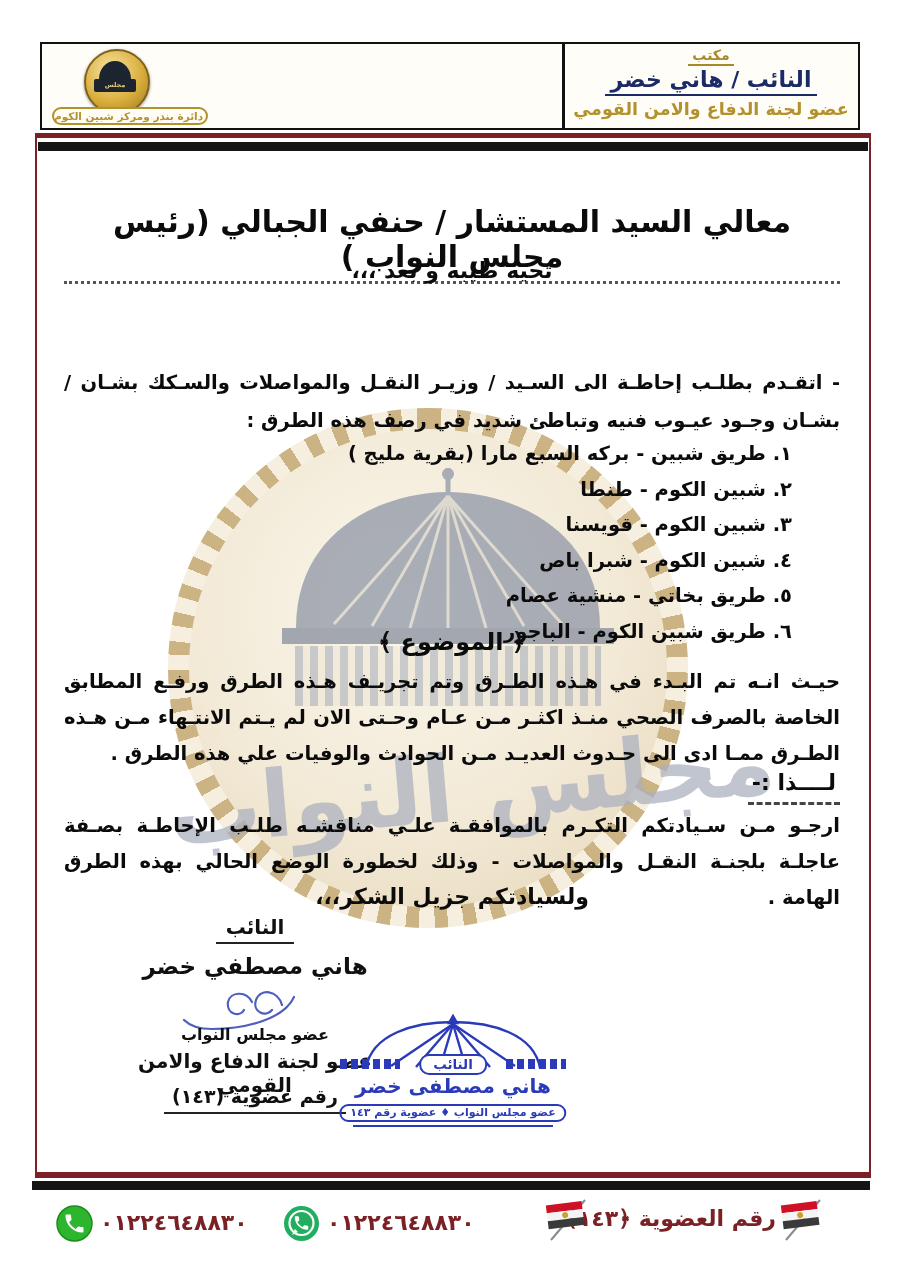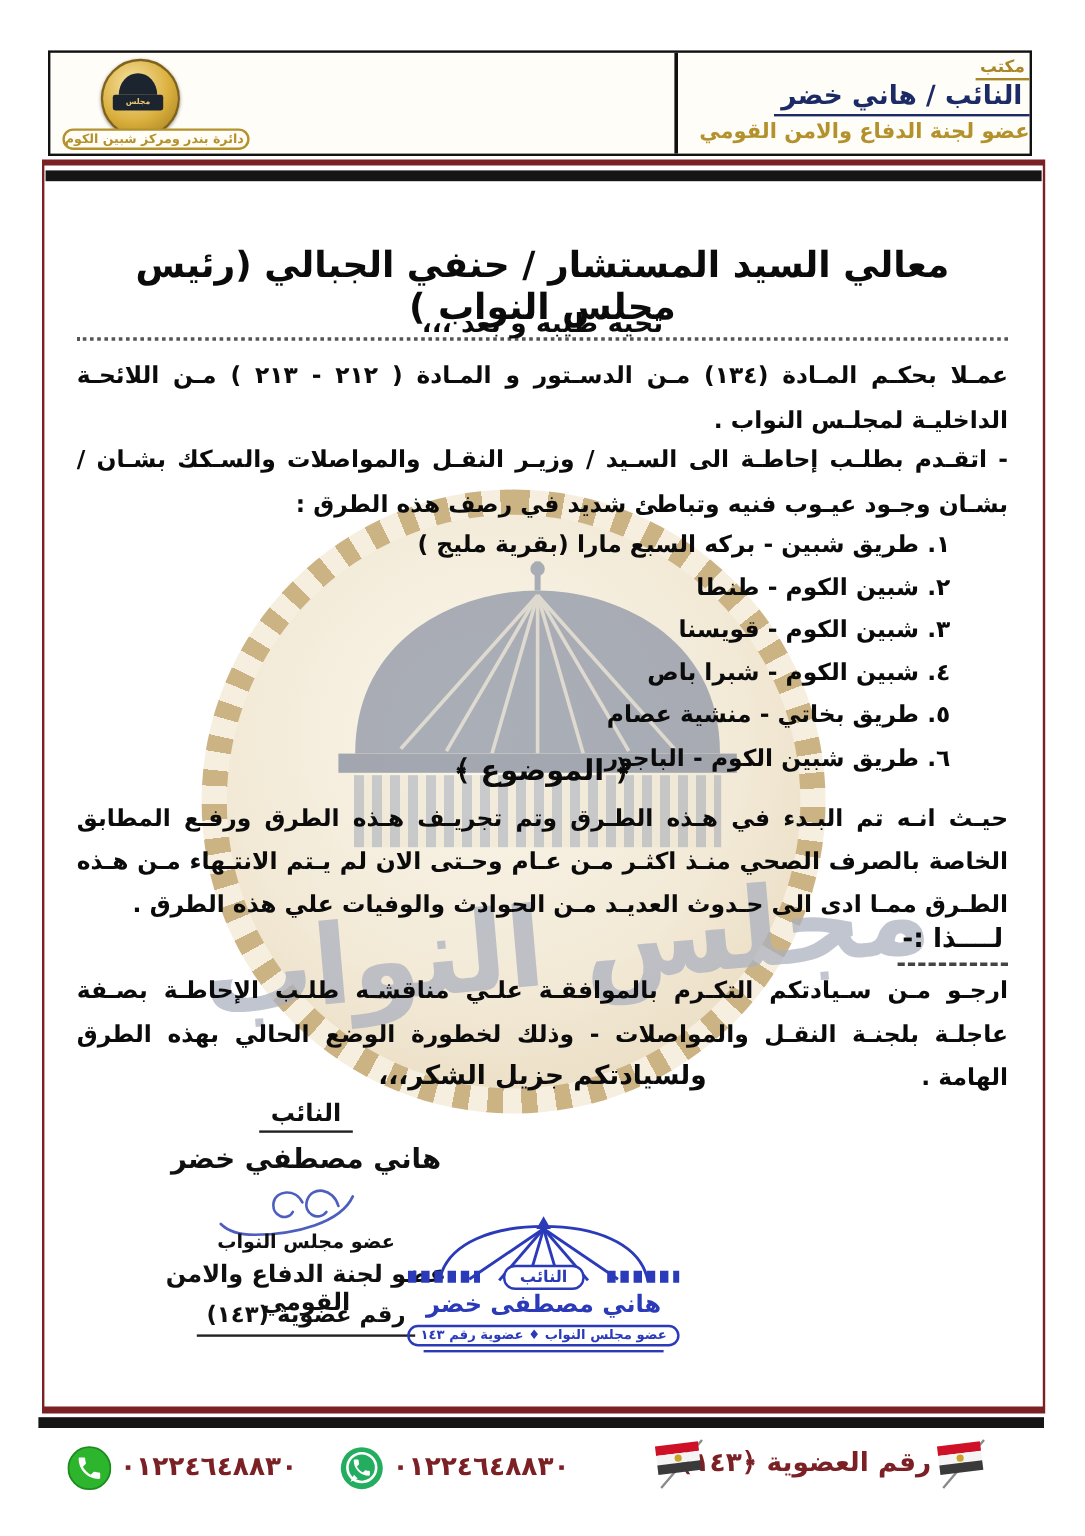--- a/index.html
+++ b/index.html
@@ -28,21 +28,21 @@
         border:2px solid #80621a;box-shadow:0 1px 3px rgba(0,0,0,.45);}
   .seal-dome{position:absolute;left:13px;top:10px;width:32px;height:18px;background:#1c2430;
              border-radius:50% 50% 0 0/100% 100% 0 0;}
   .seal-band{position:absolute;left:8px;top:28px;width:42px;height:13px;background:#1c2430;
              color:#e9cb6e;font-size:6.5px;font-weight:bold;text-align:center;line-height:13px;
              border-radius:2px;overflow:hidden;}
   .district-badge{position:absolute;left:52px;top:107px;width:156px;height:18px;z-index:3;
              border:2px solid #b3912c;border-radius:10px;box-sizing:border-box;background:#fffdf6;
              color:#b3912c;font-size:10.5px;font-weight:bold;text-align:left;line-height:14px;
              white-space:nowrap;}
-  .header-text{position:absolute;left:564px;top:45px;width:294px;height:82px;
+  .header-text{position:absolute;left:564px;top:45px;width:294px;height:82px;text-align:center;
              direction:rtl;z-index:3;}
   .office-label{display:inline-block;font-size:14px;font-weight:bold;color:#a9882a;
              border-bottom:2px solid #a9882a;padding:0 4px 1px;}
   .deputy-name{margin-top:1px;}
   .deputy-name span{display:inline-block;font-size:22px;font-weight:bold;color:#1c2a66;
              border-bottom:2px solid #1c2a66;padding:0 6px 2px;}
   .committee-label{margin-top:3px;font-size:17.5px;font-weight:bold;color:#b3912c;}
 
   
   .frame{position:absolute;left:35px;top:133px;width:836px;height:1045px;box-sizing:border-box;
@@ -150,21 +150,20 @@
     <div><span class="office-label">مكتب</span></div>
     <div class="deputy-name"><span>النائب / هاني خضر</span></div>
     <div class="committee-label">عضو لجنة الدفاع والامن القومي</div>
   </div>
 
   <div class="frame"></div>
   <div class="bar-black-top"></div>
 
   <div class="tblock recipient center"><span>معالي السيد المستشار / حنفي الجبالي  (رئيس مجلس النواب )</span></div>
   <div class="tblock greeting center">تحيه طيبه و بعد ،،،</div>
-  <div class="tblock intro">عمـلا بحكـم المـادة (١٣٤) مـن الدسـتور و المـادة ( ٢١٢ - ٢١٣ ) مـن اللائحـة الداخليـة لمجلـس النواب .</div>
   <div class="tblock request">-  اتقـدم بطلـب إحاطـة الى السـيد / وزيـر النقـل والمواصلات والسـكك بشـان / بشـان وجـود عيـوب فنيه وتباطئ شديد في رصف هذه الطرق :</div>
 
   <div class="tblock roads">
     <div>١.  طريق شبين - بركه السبع مارا (بقرية مليج )</div>
     <div>٢.  شبين الكوم - طنطا</div>
     <div>٣.  شبين الكوم - قويسنا</div>
     <div>٤.  شبين الكوم - شبرا باص</div>
     <div>٥.  طريق بخاتي - منشية عصام</div>
     <div>٦.  طريق شبين الكوم - الباجور</div>
   </div>

